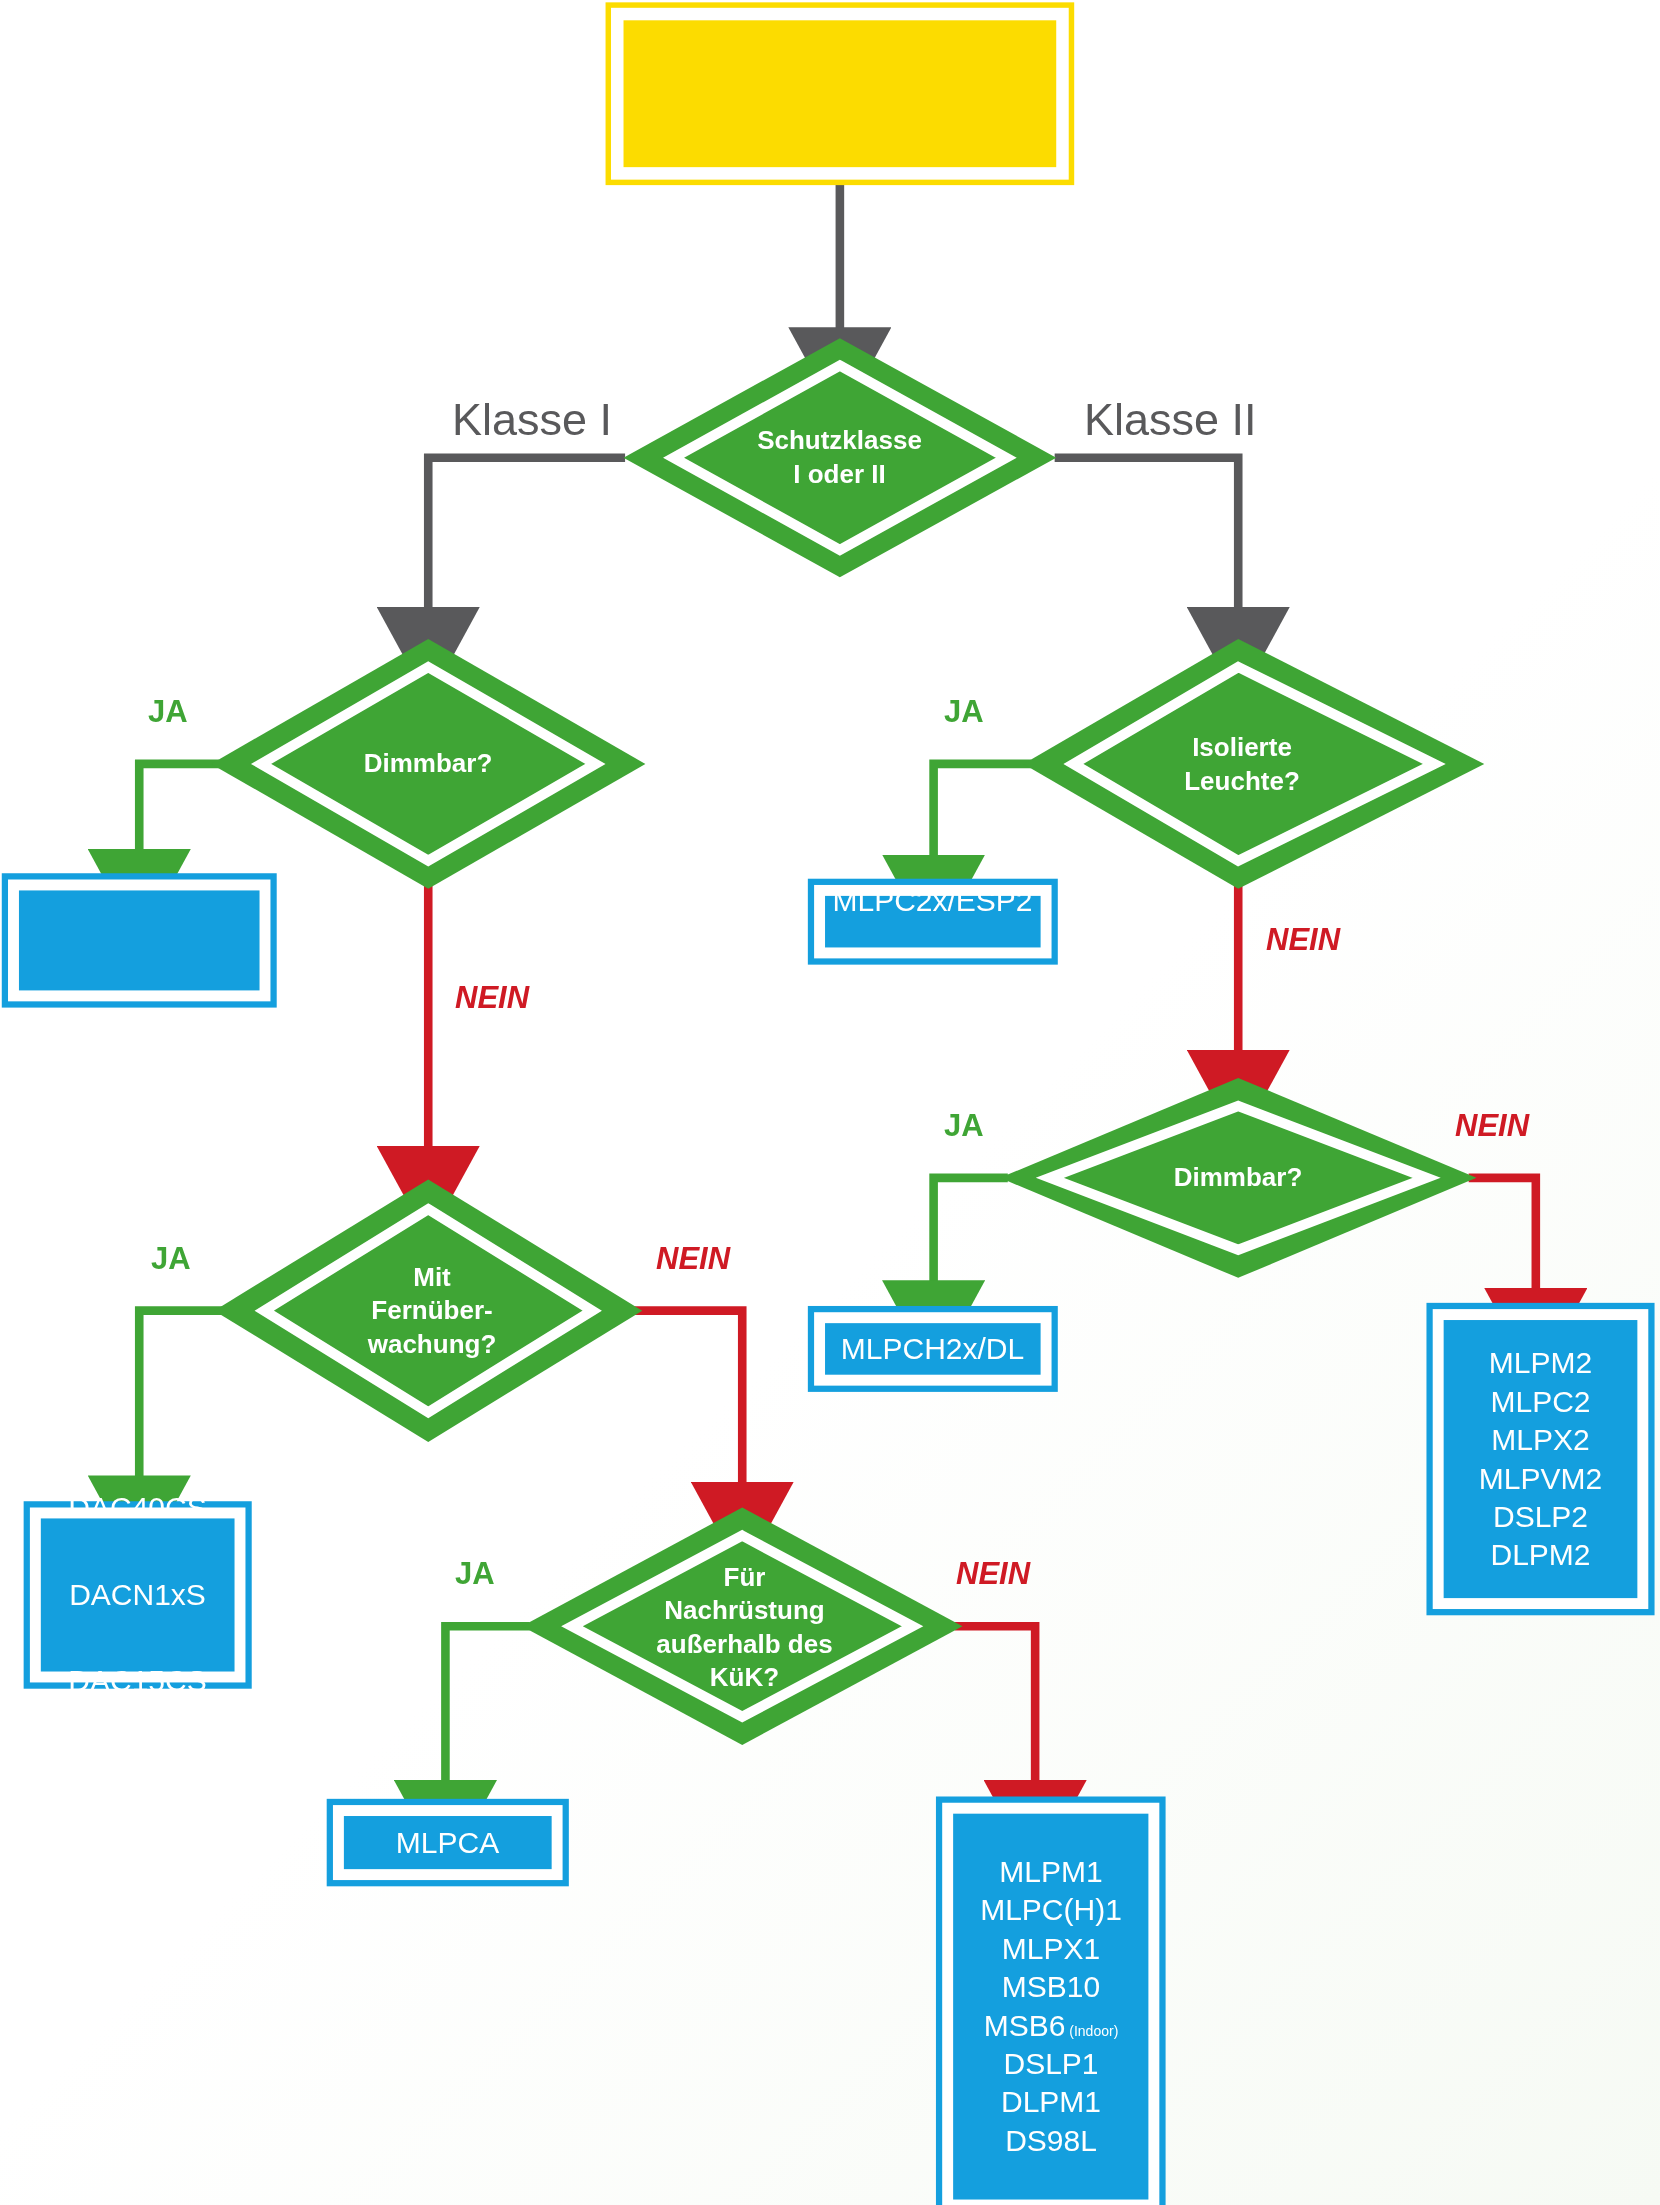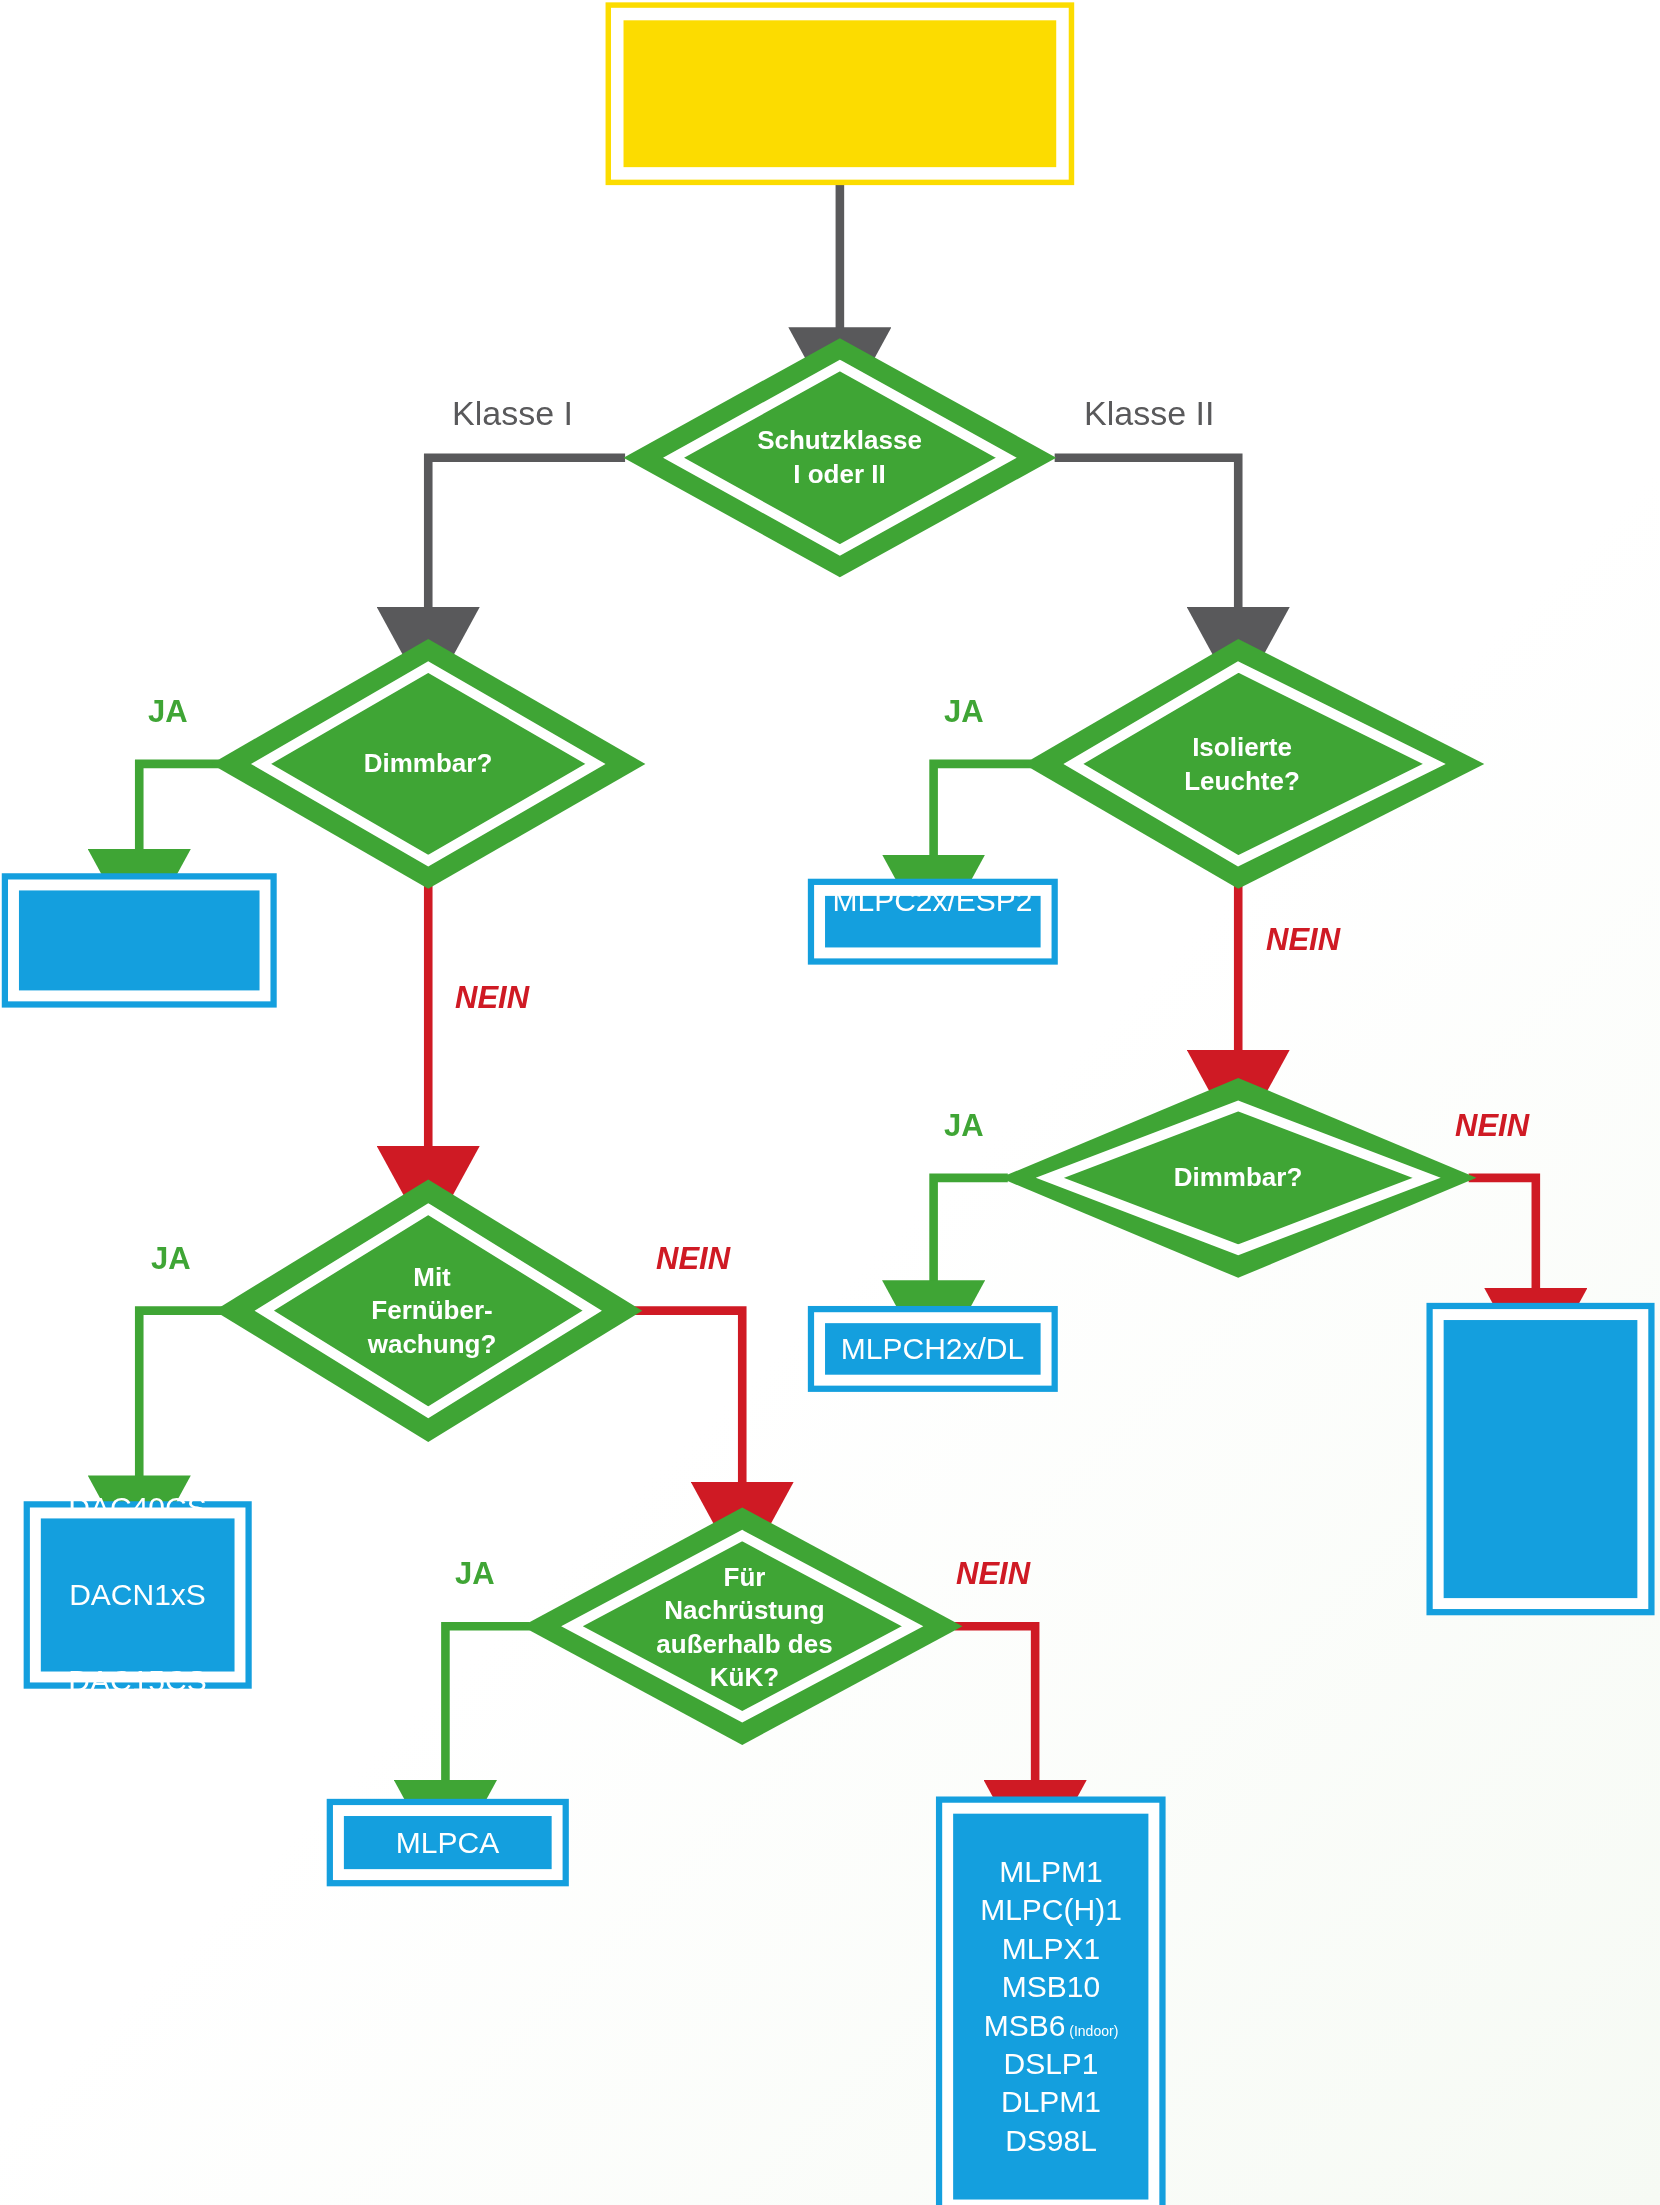--- a/index.html
+++ b/index.html
@@ -39,21 +39,21 @@
     font-size:30px;
     font-weight:400;
   }
   .t-box .sub{font-size:14px;}
   .edge-lbl{
     position:absolute;
     font-size:31px;
     font-weight:bold;
     white-space:nowrap;
   }
-  .lbl-gray{color:#59595b;font-weight:400;font-size:34px;}
+  .lbl-gray{color:#59595b;font-weight:400;font-size:45px;}
   .lbl-ja{color:#3fa535;}
   .lbl-nein{color:#cf1a24;font-style:italic;}
 </style>
 </head>
 <body>
 
 <div id="flowchart">
 
   <svg id="canvas" viewBox="0 0 2126 2823">
     <defs>
@@ -217,20 +217,28 @@
 
 
   <div class="node-text t-box" style="left:819px;top:870px;width:227px;height:62px;">
     <span>MLPC2x/ESP2</span>
   </div>
 
   <div class="node-text t-box" style="left:819px;top:1318px;width:227px;height:62px;">
     <span>MLPCH2x/DL</span>
   </div>
 
+  <div class="node-text t-box" style="left:1438px;top:1315px;width:205px;height:289px;">
+    <span>MLPM2</span>
+    <span>MLPC2</span>
+    <span>MLPX2</span>
+    <span>MLPVM2</span>
+    <span>DSLP2</span>
+    <span>DLPM2</span>
+  </div>
 
   <div class="node-text t-box" style="left:35px;top:1513px;width:205px;height:164px;gap:48px;">
     <span>DAC40CS</span>
     <span>DACN1xS</span>
     <span>DAC15CS</span>
   </div>
 
   <div class="node-text t-box" style="left:338px;top:1811px;width:219px;height:64px;">
     <span>MLPCA</span>
   </div>

